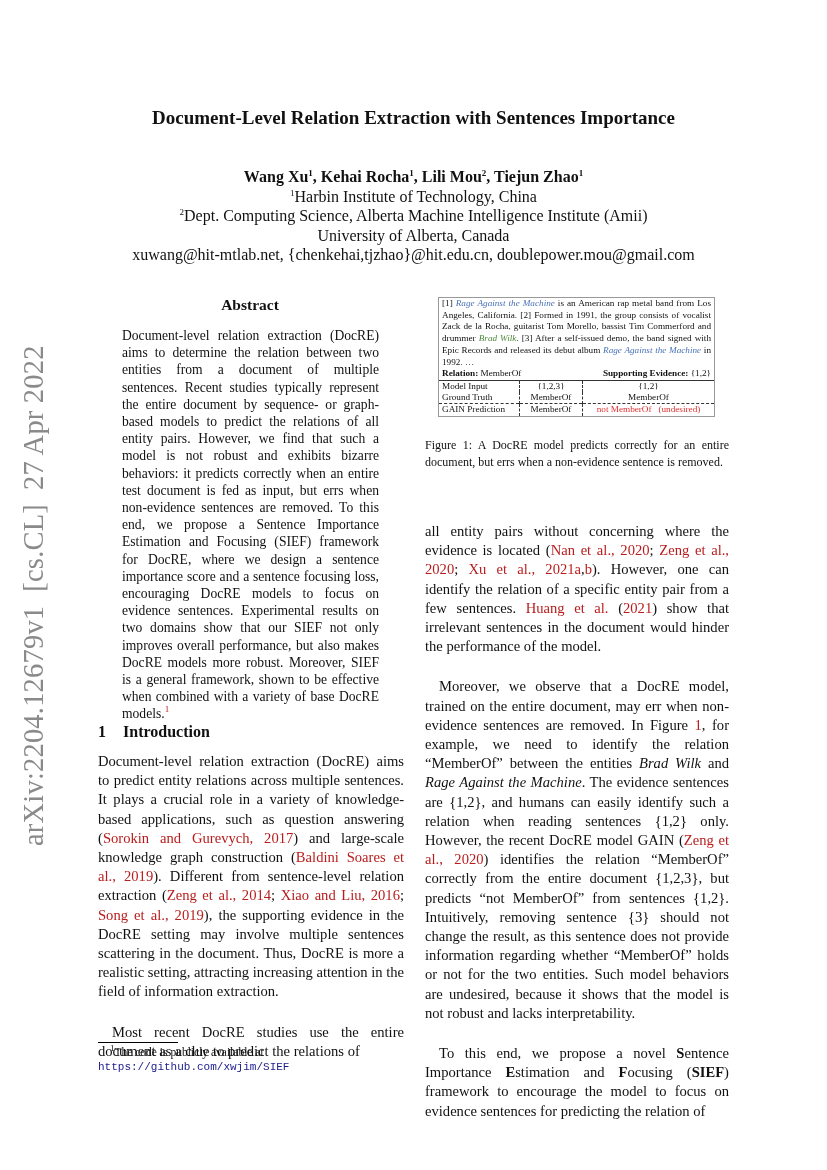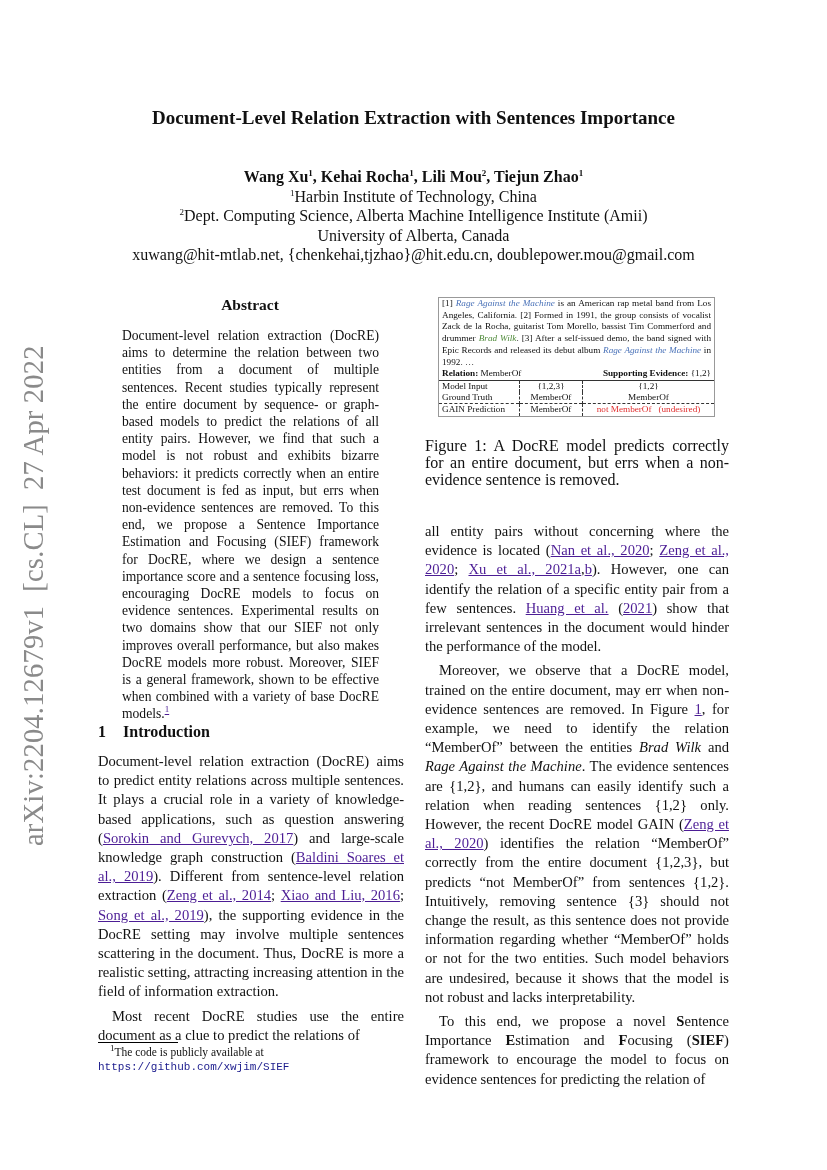--- a/index.html
+++ b/index.html
@@ -14,41 +14,41 @@
   .arxiv { left:18px; top:846px; transform-origin:0 0; transform:rotate(-90deg);
            font-size:28.5px; color:#8a8a8a; white-space:nowrap; letter-spacing:0.2px; }
   .arxiv .gap { display:inline-block; width:14px; }
   .abs-head { left:120px; width:260px; top:296px; text-align:center; font-weight:bold; font-size:15.5px; }
   .abstract { left:122px; width:257px; top:327px; font-size:13.6px; line-height:17.2px;
               text-align:justify; hyphens:auto; }
   .sec-head { left:98px; top:723px; font-weight:bold; font-size:16px; }
   .sec-head .num { display:inline-block; width:25px; }
   .col { font-size:14.6px; line-height:19.2px; text-align:justify; hyphens:auto; }
   .col p { margin:0; }
-  .col p + p { margin-top:5px; text-indent:14px; }
+  .col p + p { margin-top:21px; text-indent:14px; }
   .left-col { left:98px; width:306px; top:752px; }
   .right-col { left:425px; width:304px; top:522px; }
-  .cite { color:#4c1d95;text-decoration:underline; }
+  .cite { color:#b91c1c; }
   .footrule { left:98px; top:1042px; width:80px; border-top:1px solid #000; }
   .footnote { left:98px; width:310px; top:1045px; font-size:11.5px; line-height:14px; text-indent:12px; }
   .mono { font-family:"Liberation Mono", monospace; color:#1a1a8c; font-size:11px;margin-top:28px; }
   .fig { left:438px; top:297px; width:275px; border:1.5px solid #999; font-size:9.2px; line-height:11.7px;
          padding:0; background:#fff; }
   .fig .doc { padding:0 3px 0 3px; text-align:justify; }
   .fig .ent1 { color:#4a72b8; font-style:italic; }
   .fig .ent2 { color:#4f8a3a; font-style:italic; }
   .fig .relrow { display:flex; justify-content:space-between; padding:0 3px; border-bottom:1.3px solid #333; }
   .fig table { border-collapse:collapse; width:100%; font-size:9.2px; line-height:11.2px; }
   .fig td { padding:0 3px; }
   .fig td.c1 { width:74px; border-right:1.3px dashed #333; }
   .fig td.c2 { width:56px; text-align:center; border-right:1.3px dashed #333; }
   .fig td.c3 { text-align:center; }
   .fig tr.last td { border-top:1.3px dashed #333; }
   .fig .red { color:#e03030; }
-  .caption { left:425px; width:304px; top:437px; font-size:16px; line-height:17.2px; text-align:justify; }
+  .caption { left:425px; width:304px; top:437px; font-size:12px; line-height:17.2px; text-align:justify; }
 </style>
 </head>
 <body>
 
 <div class="abs arxiv">
   <span>arXiv:2204.12679v1</span><span class="gap"></span><span>[cs.CL]</span><span class="gap"></span><span>27 Apr 2022</span>
 </div>
 
 <div class="abs title">
   <div>Document-Level Relation Extraction with Sentences Importance</div>

